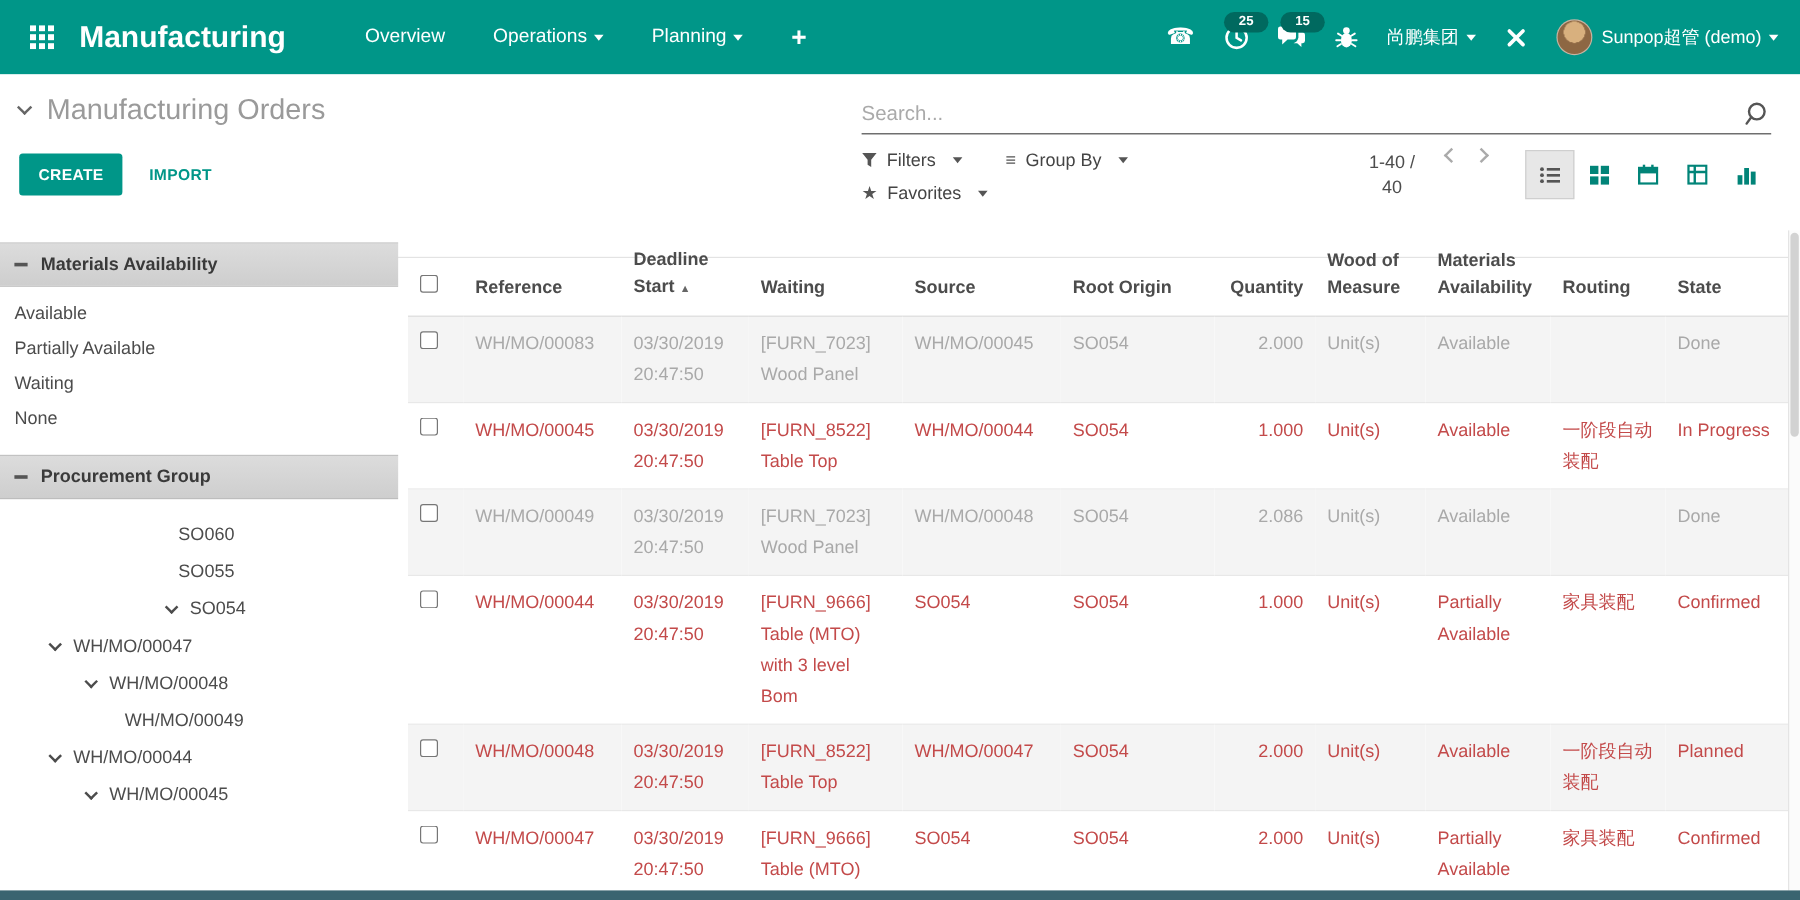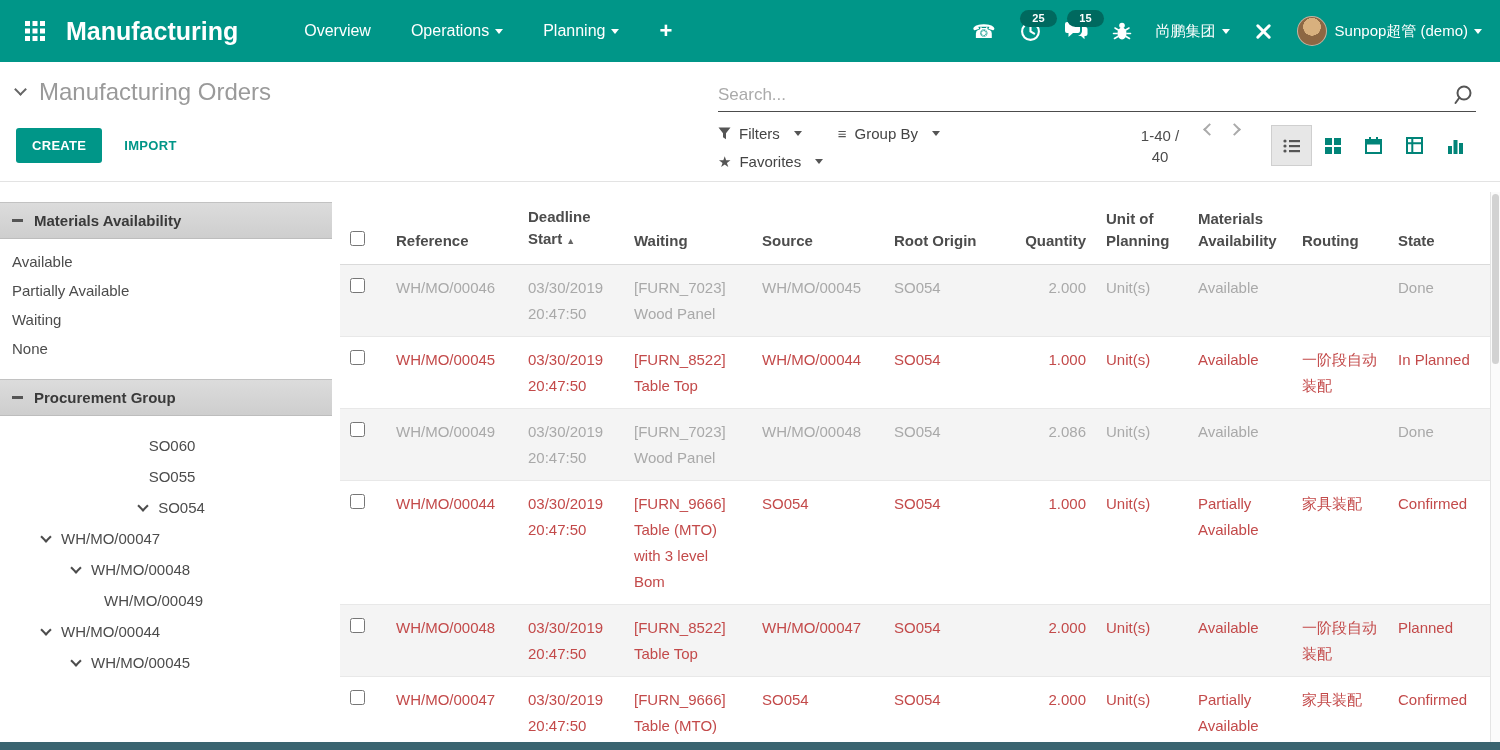--- a/index.html
+++ b/index.html
@@ -20,21 +20,21 @@
   .nav-right { margin-left:auto; display:flex; align-items:center; gap:24px; font-size:15px; }
   .icon-wrap { position:relative; display:flex; align-items:center; cursor:pointer; }
   .badge { position:absolute; top:-11px; right:-16px; background:#00695f; color:#fff;
     font-size:11px; font-weight:bold; line-height:1; padding:3px 12px; border-radius:9px; }
   .caret { display:inline-block; width:0; height:0; border-left:4px solid transparent;
     border-right:4px solid transparent; border-top:5px solid currentColor; margin-left:6px; }
   .avatar { width:30px; height:30px; border-radius:50%; flex:none; margin-right:8px;
     background:radial-gradient(circle at 50% 35%, #d8b07e 0 38%, #8d6743 39% 100%); border:1px solid rgba(255,255,255,.5); }
 
   
-  .control-panel { position:absolute; top:62px; left:0; right:0; height:120px; background:#fff;
+  .control-panel { position:absolute; top:62px; left:0; right:0; height:153px; background:#fff;
     border-bottom:1px solid #e3e3e3; display:grid; grid-template-columns:1fr 758px;
     padding:16px 24px 0 16px; column-gap:10px; }
   .breadcrumb { display:flex; align-items:center; gap:14px; color:#9a9a9a; font-size:24px; cursor:pointer; }
   .bc-chev { width:9px; height:9px; border-right:2px solid #666; border-bottom:2px solid #666;
     transform:rotate(45deg); margin-top:-5px; flex:none; }
   .buttons-row { margin-top:22px; display:flex; align-items:center; gap:22px; }
   .btn-create { background:var(--accent, #009688); color:#fff; font-weight:bold; font-size:13px;
     font-family:inherit; padding:10px 16px; border:none; border-radius:3px; cursor:pointer; letter-spacing:.3px; }
   .btn-import { color:var(--accent, #009688); font-weight:bold; font-size:13px; font-family:inherit;
     background:none; border:none; cursor:pointer; letter-spacing:.3px; }
@@ -346,30 +346,30 @@
     </colgroup>
     <thead>
       <tr>
         <th><input type="checkbox" style=""></th>
         <th>Reference</th>
         <th><span>Deadline Start</span> <span class="sort">▲</span></th>
         <th>Waiting</th>
         <th>Source</th>
         <th>Root Origin</th>
         <th class="qty">Quantity</th>
-        <th>Unit of Planning</th>
+        <th>Wood of Measure</th>
         <th>Materials Availability</th>
         <th>Routing</th>
         <th>State</th>
       </tr>
     </thead>
     <tbody>
       <tr data-tone="muted">
         <td><input type="checkbox" style=""></td>
-        <td>WH/MO/00046</td>
+        <td>WH/MO/00083</td>
         <td>03/30/2019 20:47:50</td>
         <td>[FURN_7023] Wood Panel</td>
         <td>WH/MO/00045</td>
         <td>SO054</td>
         <td class="qty">2.000</td>
         <td>Unit(s)</td>
         <td>Available</td>
         <td></td>
         <td>Done</td>
       </tr>
@@ -377,21 +377,21 @@
         <td><input type="checkbox" style=""></td>
         <td>WH/MO/00045</td>
         <td>03/30/2019 20:47:50</td>
         <td>[FURN_8522] Table Top</td>
         <td>WH/MO/00044</td>
         <td>SO054</td>
         <td class="qty">1.000</td>
         <td>Unit(s)</td>
         <td>Available</td>
         <td>一阶段自动装配</td>
-        <td>In Planned</td>
+        <td>In Progress</td>
       </tr>
       <tr data-tone="muted">
         <td><input type="checkbox" style=""></td>
         <td>WH/MO/00049</td>
         <td>03/30/2019 20:47:50</td>
         <td>[FURN_7023] Wood Panel</td>
         <td>WH/MO/00048</td>
         <td>SO054</td>
         <td class="qty">2.086</td>
         <td>Unit(s)</td>

